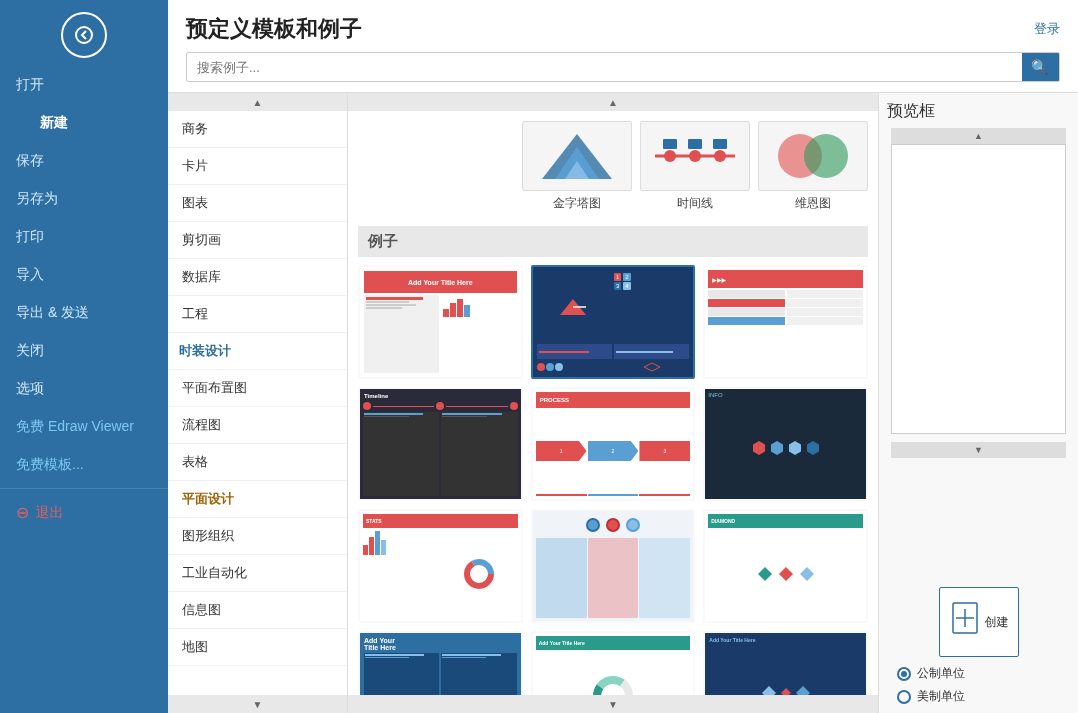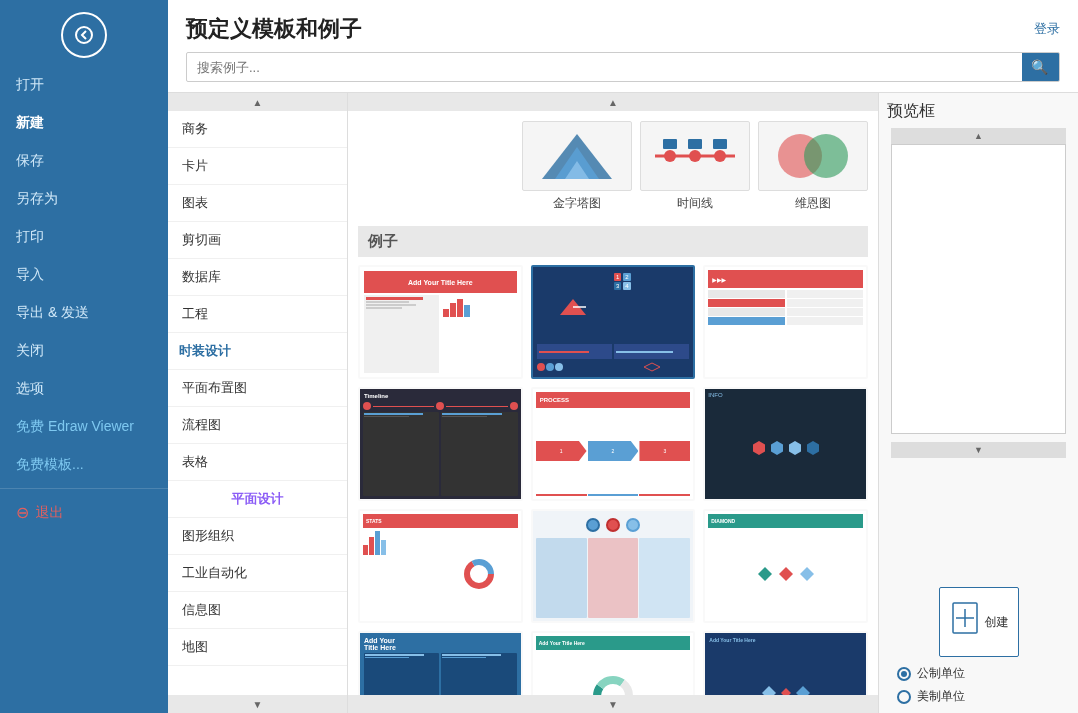--- a/index.html
+++ b/index.html
@@ -341,21 +341,21 @@
 
 <div class="sidebar">
   <div class="sidebar-back-btn">
     <svg width="18" height="18" viewBox="0 0 18 18">
         <circle cx="9" cy="9" r="8" fill="none" stroke="#fff" stroke-width="2"></circle>
         <polyline points="11,5 7,9 11,13" fill="none" stroke="#fff" stroke-width="2"></polyline>
       </svg>
   </div>
   <div class="sidebar-menu">
     <div class="sidebar-item">打开</div>
-    <div class="sidebar-item highlight" style="color:#fff;font-weight:bold;">新建</div>
+    <div class="sidebar-item highlight" style="color:#fff;font-weight:bold;margin-left:24px;">新建</div>
     <div class="sidebar-item">保存</div>
     <div class="sidebar-item">另存为</div>
     <div class="sidebar-item">打印</div>
     <div class="sidebar-item">导入</div>
     <div class="sidebar-item">导出 &amp; 发送</div>
     <div class="sidebar-item">关闭</div>
     <div class="sidebar-item">选项</div>
     <div class="sidebar-item blue-text" style="color:#7ec8f0;">免费 Edraw Viewer</div>
     <div class="sidebar-item blue-text" style="color:#7ec8f0;">免费模板...</div>
     <div class="sidebar-divider"></div>
@@ -388,21 +388,21 @@
         <div class="category-item">商务</div>
         <div class="category-item">卡片</div>
         <div class="category-item">图表</div>
         <div class="category-item">剪切画</div>
         <div class="category-item">数据库</div>
         <div class="category-item">工程</div>
         <div class="category-item blue-text" style="color:#2d6fa3;padding-left:11px;">时装设计</div>
         <div class="category-item">平面布置图</div>
         <div class="category-item">流程图</div>
         <div class="category-item">表格</div>
-        <div class="category-item blue-text" style="color:#8b5cf6;text-align:center;">平面设计</div>
+        <div class="category-item blue-text" style="color:#a16207;">平面设计</div>
         <div class="category-item">图形组织</div>
         <div class="category-item">工业自动化</div>
         <div class="category-item">信息图</div>
         <div class="category-item">地图</div>
 
       </div>
       <div class="scroll-arrow">▼</div>
     </div>
 
     <div class="template-grid-wrap">

